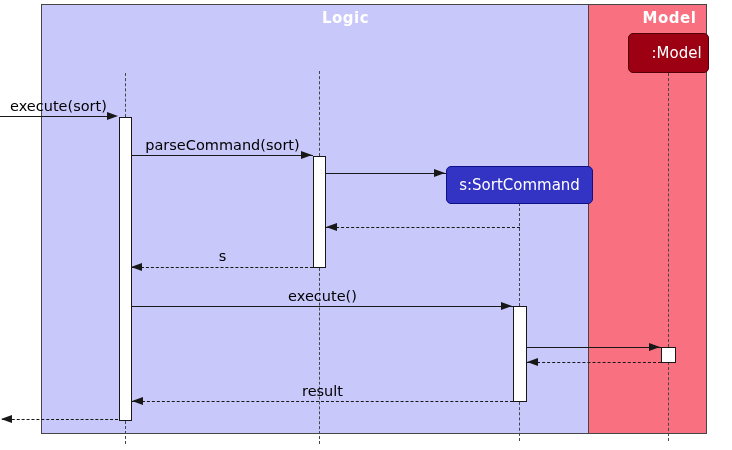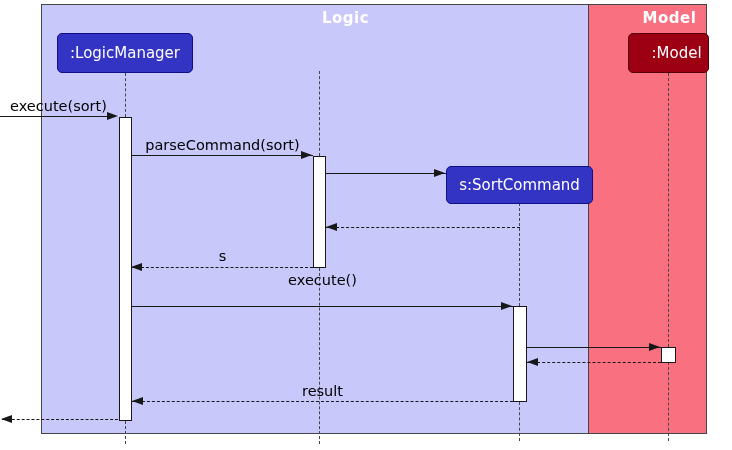--- a/index.html
+++ b/index.html
@@ -124,40 +124,37 @@
   <div class="msg-line solid" style="left:326px; top:172.5px; width:120px"></div>
   <div class="arrowhead right" style="left:434px; top:168.5px"></div>
 
   <div class="msg-line dashed" style="left:326px; top:226.5px; width:194px"></div>
   <div class="arrowhead left" style="left:326px; top:222.5px"></div>
 
   <div class="msg-label" style="left:132px; top:248px; width:181px">s</div>
   <div class="msg-line dashed" style="left:131px; top:266.5px; width:182px"></div>
   <div class="arrowhead left" style="left:131px; top:262.5px"></div>
 
-  <div class="msg-label" style="left:132px; top:272px; width:381px">execute()</div>
+  <div class="msg-label" style="left:132px; top:288px; width:381px">execute()</div>
   <div class="msg-line solid" style="left:132px; top:306px; width:381px"></div>
   <div class="arrowhead right" style="left:501px; top:302px"></div>
 
   <div class="msg-line solid" style="left:526.5px; top:347px; width:135px"></div>
   <div class="arrowhead right" style="left:649px; top:343px"></div>
 
   <div class="msg-line dashed" style="left:527px; top:361.5px; width:134px"></div>
   <div class="arrowhead left" style="left:527px; top:357.5px"></div>
 
   <div class="msg-label" style="left:132px; top:383px; width:381px">result</div>
   <div class="msg-line dashed" style="left:132px; top:400.5px; width:381px"></div>
   <div class="arrowhead left" style="left:132px; top:396.5px"></div>
 
   <div class="msg-line dashed" style="left:2px; top:418.5px; width:116px"></div>
   <div class="arrowhead left" style="left:1px; top:414.5px"></div>
 
-  <div class="participant logic" style="left:57px; top:33px; width:136px; height:40px">
-    <span>:LogicManager</span>
-  </div>
   <div class="participant logic" style="left:446px; top:166px; width:147px; height:38px">
     <span>s:SortCommand</span>
   </div>
   <div class="participant model" style="left:628px; top:33px; width:81px; height:40px">
     <span>:Model</span>
   </div>
 
 </div>
 
 </body></html>

